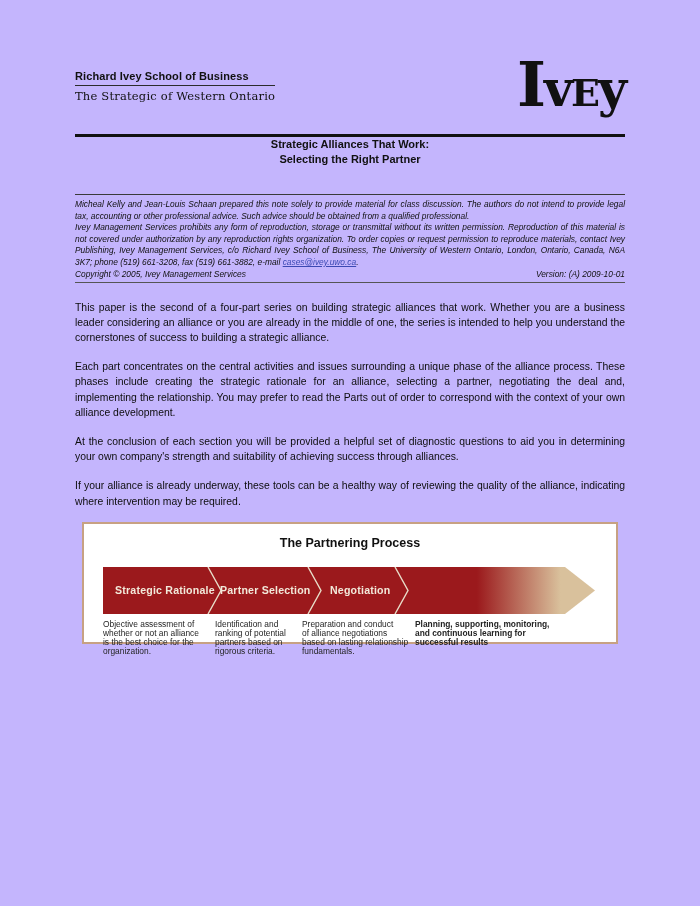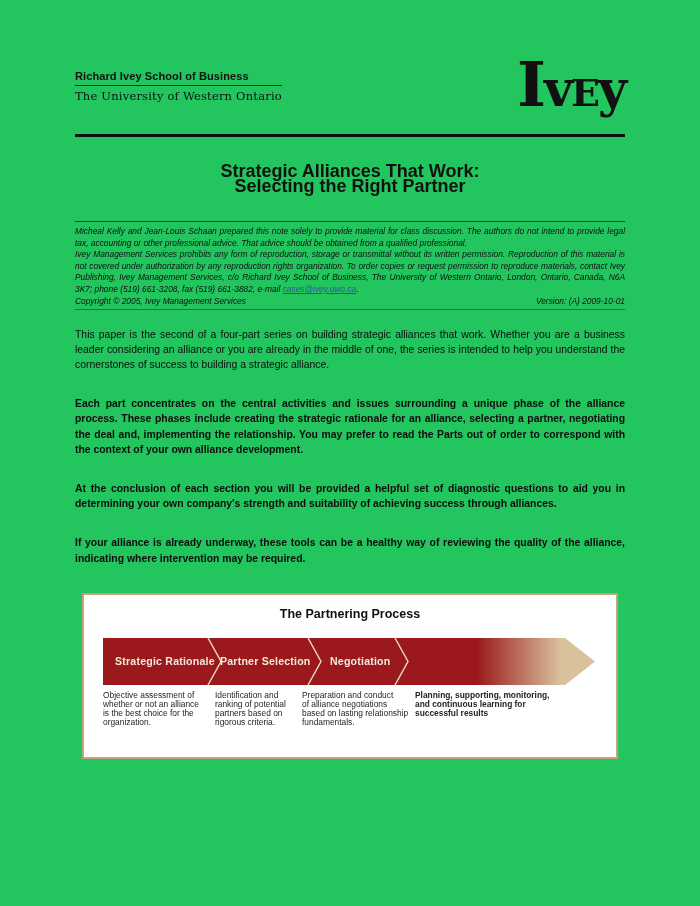--- a/index.html
+++ b/index.html
@@ -1,21 +1,21 @@
 <!DOCTYPE html>
 <html><head>
 <meta charset="utf-8">
 <style>
   * { margin: 0; padding: 0; box-sizing: border-box; }
   html, body { background: #ffffff; }
   .page {
     position: relative;
     width: 700px;
     height: 906px;
-    background: #22c55e;
+    background: #c4b5fd;
     font-family: "Liberation Sans", sans-serif;
     color: #111111;
     overflow: hidden;
   }
   .content { margin: 0 75px; width: 550px; }
 
   
   .header-row { position: relative; margin-top: 70px; height: 50px; }
   .school-block { display: inline-block; }
   .school-name {
@@ -34,22 +34,22 @@
   .ivey-logo .l-I { font-size: 62px; }
   .ivey-logo .l-v { font-size: 50px; }
   .ivey-logo .l-E { font-size: 38px; }
   .ivey-logo .l-y { font-size: 50px; }
 
   .thick-rule { margin-top: 14px; height: 3px; background: #111; }
   .doc-number { margin-top: 3px; text-align: right; font-size: 11.5px; font-weight: bold; }
 
   
   .doc-title {
-    margin-top: 27px; text-align: center;
-    font-size: 18px; font-weight: bold; line-height: 15px;
+    text-align: center;
+    font-size: 11px; font-weight: bold; line-height: 15px;
     white-space: pre-line;
   }
 
   
   .thin-rule { height: 1px; background: #3a3a3a; }
   .rule-above-notice { margin-top: 27px; }
   .notice {
     font-size: 8.4px; font-style: italic; line-height: 11.6px;
     text-align: justify; color: #101010;
   }
@@ -60,28 +60,28 @@
     margin-top: 0; display: flex; justify-content: space-between;
     font-size: 8.4px; font-style: italic;
   }
   .rule-below-copyright { margin-top: 3px; background: #555; }
 
   
   .body-para {
     font-size: 10.4px; line-height: 15.2px; text-align: justify; color: #0d0d0d;
   }
   .p1 { margin-top: 17px; }
-  .p2, .p3, .p4 { margin-top: 24px; font-weight: bold; }
+  .p2, .p3, .p4 { margin-top: 14px; }
 
   
   .diagram-box {
-    margin: 27px 7px 0 7px;
+    margin: 13px 7px 0 7px;
     border: 2px solid #c7a183;
     background: #ffffff;
-    height: 166px;
+    height: 122px;
     padding: 10px 19px 10px 19px;
   }
   .diagram-title {
     text-align: center; font-size: 12.5px; font-weight: bold; margin-top: 2px;
   }
   .band-wrap { position: relative; margin-top: 17px; width: 492px; height: 47px; }
   .band-svg { position: absolute; left: 0; top: 0; }
   .phase-label {
     position: absolute; top: 0; height: 47px; display: flex; align-items: center;
     font-size: 10.6px; font-weight: bold; color: #f2e9da; white-space: nowrap;
@@ -105,33 +105,33 @@
 </style>
 </head>
 <body>
 
 <div class="page">
   <div class="content">
 
     <div class="header-row">
       <div class="school-block">
         <div class="school-name">Richard Ivey School of Business</div>
-        <div class="university-name">The University of Western Ontario</div>
+        <div class="university-name">The Strategic of Western Ontario</div>
       </div>
       <div class="ivey-logo"><span class="l-I">I</span><span class="l-v">v</span><span class="l-E">E</span><span class="l-y">y</span>
       </div>
     </div>
 
     <div class="thick-rule"></div>
 
     <div class="doc-title">Strategic Alliances That Work:
 Selecting the Right Partner</div>
 
     <div class="thin-rule rule-above-notice"></div>
-    <p class="notice notice-authors">Micheal Kelly and Jean-Louis Schaan prepared this note solely to provide material for class discussion.  The authors do not intend to provide legal tax, accounting or other professional advice.  That advice should be obtained from a qualified professional.</p>
+    <p class="notice notice-authors">Micheal Kelly and Jean-Louis Schaan prepared this note solely to provide material for class discussion.  The authors do not intend to provide legal tax, accounting or other professional advice.  Such advice should be obtained from a qualified professional.</p>
     <p class="notice notice-permissions"><span>Ivey Management Services prohibits any form of reproduction, storage or transmittal without its written permission.  Reproduction of this material is not covered under authorization by any reproduction rights organization.  To order copies or request permission to reproduce materials, contact Ivey Publishing, Ivey Management Services, c/o Richard Ivey School of Business, The University of Western Ontario, London, Ontario, Canada, N6A 3K7; phone (519) 661-3208, fax (519) 661-3882, e-mail </span><a class="email-link" href="#">cases@ivey.uwo.ca</a><span>.</span></p>
     <div class="copyright-row">
       <span>Copyright © 2005, Ivey Management Services</span>
       <span>Version:  (A) 2009-10-01</span>
     </div>
     <div class="thin-rule rule-below-copyright"></div>
 
     <p class="body-para p1">This paper is the second of a four-part series on building strategic alliances that work.  Whether you are a business leader considering an alliance or you are already in the middle of one, the series is intended to help you understand the cornerstones of success to building a strategic alliance.</p>
     <p class="body-para p2">Each part concentrates on the central activities and issues surrounding a unique phase of the alliance process. These phases include creating the strategic rationale for an alliance, selecting a partner, negotiating the deal and, implementing the relationship.  You may prefer to read the Parts out of order to correspond with the context of your own alliance development.</p>
     <p class="body-para p3">At the conclusion of each section you will be provided a helpful set of diagnostic questions to aid you in determining your own company's strength and suitability of achieving success through alliances.</p>

